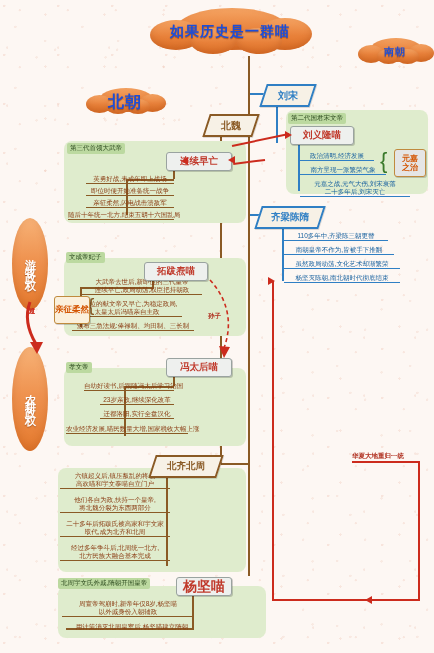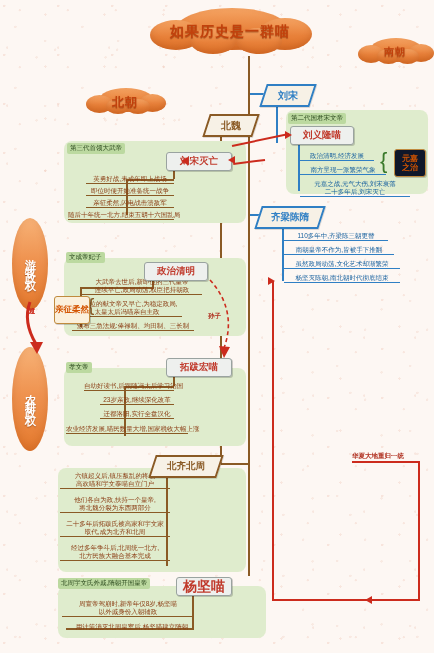--- a/index.html
+++ b/index.html
@@ -30,21 +30,21 @@
   
   .cloud{
     position:absolute;
     background:linear-gradient(180deg,#f5a463 0%,#e8813a 55%,#de7128 100%);
     border-radius:50%;
     box-shadow:inset 0 -3px 6px rgba(150,60,10,.25);
   }
   .cloud-wrap{position:absolute;}
   .cloud-wrap .lbl{
     position:absolute;inset:0;display:flex;align-items:center;justify-content:center;
-    color:#c2410c;font-weight:bold;letter-spacing:1px;
+    color:#1d4ed8;font-weight:bold;letter-spacing:1px;
     text-shadow:0 1px 1px rgba(120,50,10,.55);
     z-index:4;
   }
   .cloud-wrap .c{z-index:2;}
 
   
   .panel{
     position:absolute;
     background:#dfeccd;
     border-radius:8px;
@@ -165,21 +165,21 @@
   <div class="c cloud" style="left:86px;top:20px;width:46px;height:26px;"></div>
   <div class="lbl" style="font-size:14px;">如果历史是一群喵</div>
 </div>
 
 <div class="cloud-wrap nosel" style="left:86px;top:88px;width:78px;height:28px;">
   <div class="c cloud" style="left:13px;top:0px;width:54px;height:24px;"></div>
   <div class="c cloud" style="left:0px;top:7px;width:27px;height:18px;"></div>
   <div class="c cloud" style="left:53px;top:6px;width:27px;height:18px;"></div>
   <div class="c cloud" style="left:20px;top:11px;width:24px;height:15px;"></div>
   <div class="c cloud" style="left:40px;top:11px;width:24px;height:15px;"></div>
-  <div class="lbl" style="font-size:12px;">北朝</div>
+  <div class="lbl" style="font-size:16px;">北朝</div>
 </div>
 
 <div class="cloud-wrap nosel" style="left:358px;top:38px;width:74px;height:28px;">
   <div class="c cloud" style="left:12px;top:0px;width:52px;height:24px;"></div>
   <div class="c cloud" style="left:0px;top:7px;width:26px;height:18px;"></div>
   <div class="c cloud" style="left:50px;top:6px;width:26px;height:18px;"></div>
   <div class="c cloud" style="left:19px;top:11px;width:23px;height:15px;"></div>
   <div class="c cloud" style="left:38px;top:11px;width:23px;height:15px;"></div>
   <div class="lbl" style="font-size:10px;">南朝</div>
 </div>
@@ -191,42 +191,42 @@
 </div>
 <div class="ln" style="left:220px;top:133px;width:2px;height:330px;"></div>
 
 <div class="panel" style="left:64px;top:141px;width:182px;height:82px;">
   <span class="sideL"></span>
     <span class="sideR"></span>
 </div>
 <div class="tag nosel" style="left:67px;top:143px;font-size:6.5px;">第三代首领大武帝</div>
 
 <div class="node" style="left:166px;top:152px;width:64px;height:17px;font-size:9.5px;">
-  <span>刘宋灭亡</span>
+  <span>连续早亡</span>
 </div>
 
 <div class="ln red" style="left:233px;top:159px;width:32px;height:1.6px;transform:rotate(-7deg);transform-origin:right center;"></div>
 <div class="arrow left" style="left:228px;top:156px;"></div>
 
 <div class="ln" style="left:173px;top:169px;width:1.5px;height:10px;"></div>
 <div class="ln" style="left:126px;top:179px;width:48px;height:1.5px;"></div>
 <div class="ln" style="left:126px;top:179px;width:1.5px;height:36px;"></div>
 
 <div class="leaf brown" style="left:86px;top:175px;width:88px;font-size:6.5px;text-align:center;">英勇好战,未成年即上战场</div>
 <div class="leaf brown" style="left:86px;top:187px;width:88px;font-size:6.5px;text-align:center;">即位时便开始准备统一战争</div>
 <div class="leaf brown" style="left:86px;top:199px;width:88px;font-size:6.5px;text-align:center;">亲征柔然,闪电战击溃敌军</div>
 <div class="leaf brown" style="left:68px;top:211px;width:106px;font-size:6.5px;text-align:center;">随后十年统一北方,结束五胡十六国乱局</div>
 <div class="ln" style="left:126px;top:187px;width:0;height:0;"></div>
 
 <div class="panel" style="left:64px;top:258px;width:182px;height:78px;">
   <span class="sideL"></span>
     <span class="sideR"></span>
 </div>
 <div class="node" style="left:144px;top:262px;width:62px;height:17px;font-size:9.5px;">
-  <span>政治清明</span>
+  <span>拓跋焘喵</span>
 </div>
 
 <div class="ln" style="left:152px;top:279px;width:1.5px;height:8px;"></div>
 <div class="ln" style="left:80px;top:287px;width:74px;height:1.5px;"></div>
 <div class="ln" style="left:80px;top:287px;width:1.5px;height:40px;"></div>
 
 <div class="leaf brown" style="left:82px;top:278px;width:120px;font-size:6.5px;text-align:center;white-space:pre-line;">大武帝去世后,新即位的三代皇帝
 连续早亡,政局动荡,权臣把持朝政</div>
 <div class="leaf brown" style="left:72px;top:300px;width:110px;font-size:6.5px;text-align:center;white-space:pre-line;">新即位的献文帝又早亡,为稳定政局,
 太皇太后冯喵亲自主政</div>
@@ -236,21 +236,21 @@
   <path d="M14 4 C 34 26, 36 50, 28 72" stroke="#cc2b1d" stroke-width="1.6" fill="none" stroke-dasharray="4,3"></path>
   <polygon points="28,82 23,70 34,71" fill="#cc2b1d"></polygon>
 </svg>
 <div class="leaf red nosel" style="left:208px;top:312px;font-size:6.5px;font-weight:bold;">孙子</div>
 
 <div class="panel" style="left:64px;top:368px;width:182px;height:78px;">
   <span class="sideL"></span>
     <span class="sideR"></span>
 </div>
 <div class="node" style="left:166px;top:358px;width:64px;height:17px;font-size:9.5px;">
-  <span>拓跋宏喵</span>
+  <span>冯太后喵</span>
 </div>
 
 <div class="ln" style="left:173px;top:375px;width:1.5px;height:11px;"></div>
 <div class="ln" style="left:124px;top:386px;width:50px;height:1.5px;"></div>
 <div class="ln" style="left:124px;top:386px;width:1.5px;height:50px;"></div>
 
 <div class="leaf brown" style="left:84px;top:382px;width:90px;font-size:6.5px;text-align:center;">自幼好读书,后跟随冯太后学习治国</div>
 <div class="leaf brown" style="left:100px;top:396px;width:74px;font-size:6.5px;text-align:center;">23岁亲政,继续深化改革</div>
 <div class="leaf brown" style="left:100px;top:410px;width:74px;font-size:6.5px;text-align:center;">迁都洛阳,实行全盘汉化</div>
 <div class="leaf brown" style="left:66px;top:425px;width:122px;font-size:6.5px;text-align:center;">农业经济发展,喵民数量大增,国家税收大幅上涨</div>
@@ -298,21 +298,21 @@
 
 <div class="ln blue" style="left:298px;top:143px;width:1.5px;height:10px;"></div>
 <div class="ln blue" style="left:298px;top:153px;width:1.5px;height:38px;"></div>
 
 <div class="leaf blue" style="left:300px;top:152px;width:74px;font-size:6.5px;text-align:center;">政治清明,经济发展</div>
 <div class="leaf blue" style="left:300px;top:166px;width:86px;font-size:6.5px;text-align:center;">南方呈现一派繁荣气象</div>
 <div class="leaf blue" style="left:300px;top:180px;width:110px;font-size:6.5px;text-align:center;white-space:pre-line;">元嘉之战,元气大伤,刘宋衰落
 二十多年后,刘宋灭亡</div>
 
 <div class="brace nosel b2" style="left:380px;top:150px;font-size:22px;line-height:1;">{</div>
-<div class="node ora" style="left:394px;top:149px;width:30px;height:26px;font-size:8px;flex-direction:column;line-height:1.15;border-color:#c08a3e;background:#0f172a;">
+<div class="node ora" style="left:394px;top:149px;width:30px;height:26px;font-size:8px;flex-direction:column;line-height:1.15;border-color:#c08a3e;background:#e5e5e5;">
   <span style="white-space:pre-line;text-align:center;">元嘉
 之治</span>
 </div>
 
 <div class="banner blue" style="left:258px;top:206px;width:60px;height:19px;">
   <div class="t" style="font-size:9.5px;">齐梁陈隋</div>
 </div>
 <div class="ln blue" style="left:250px;top:214px;width:10px;height:2px;"></div>
 <div class="ln blue" style="left:282px;top:225px;width:1.5px;height:56px;"></div>
 

